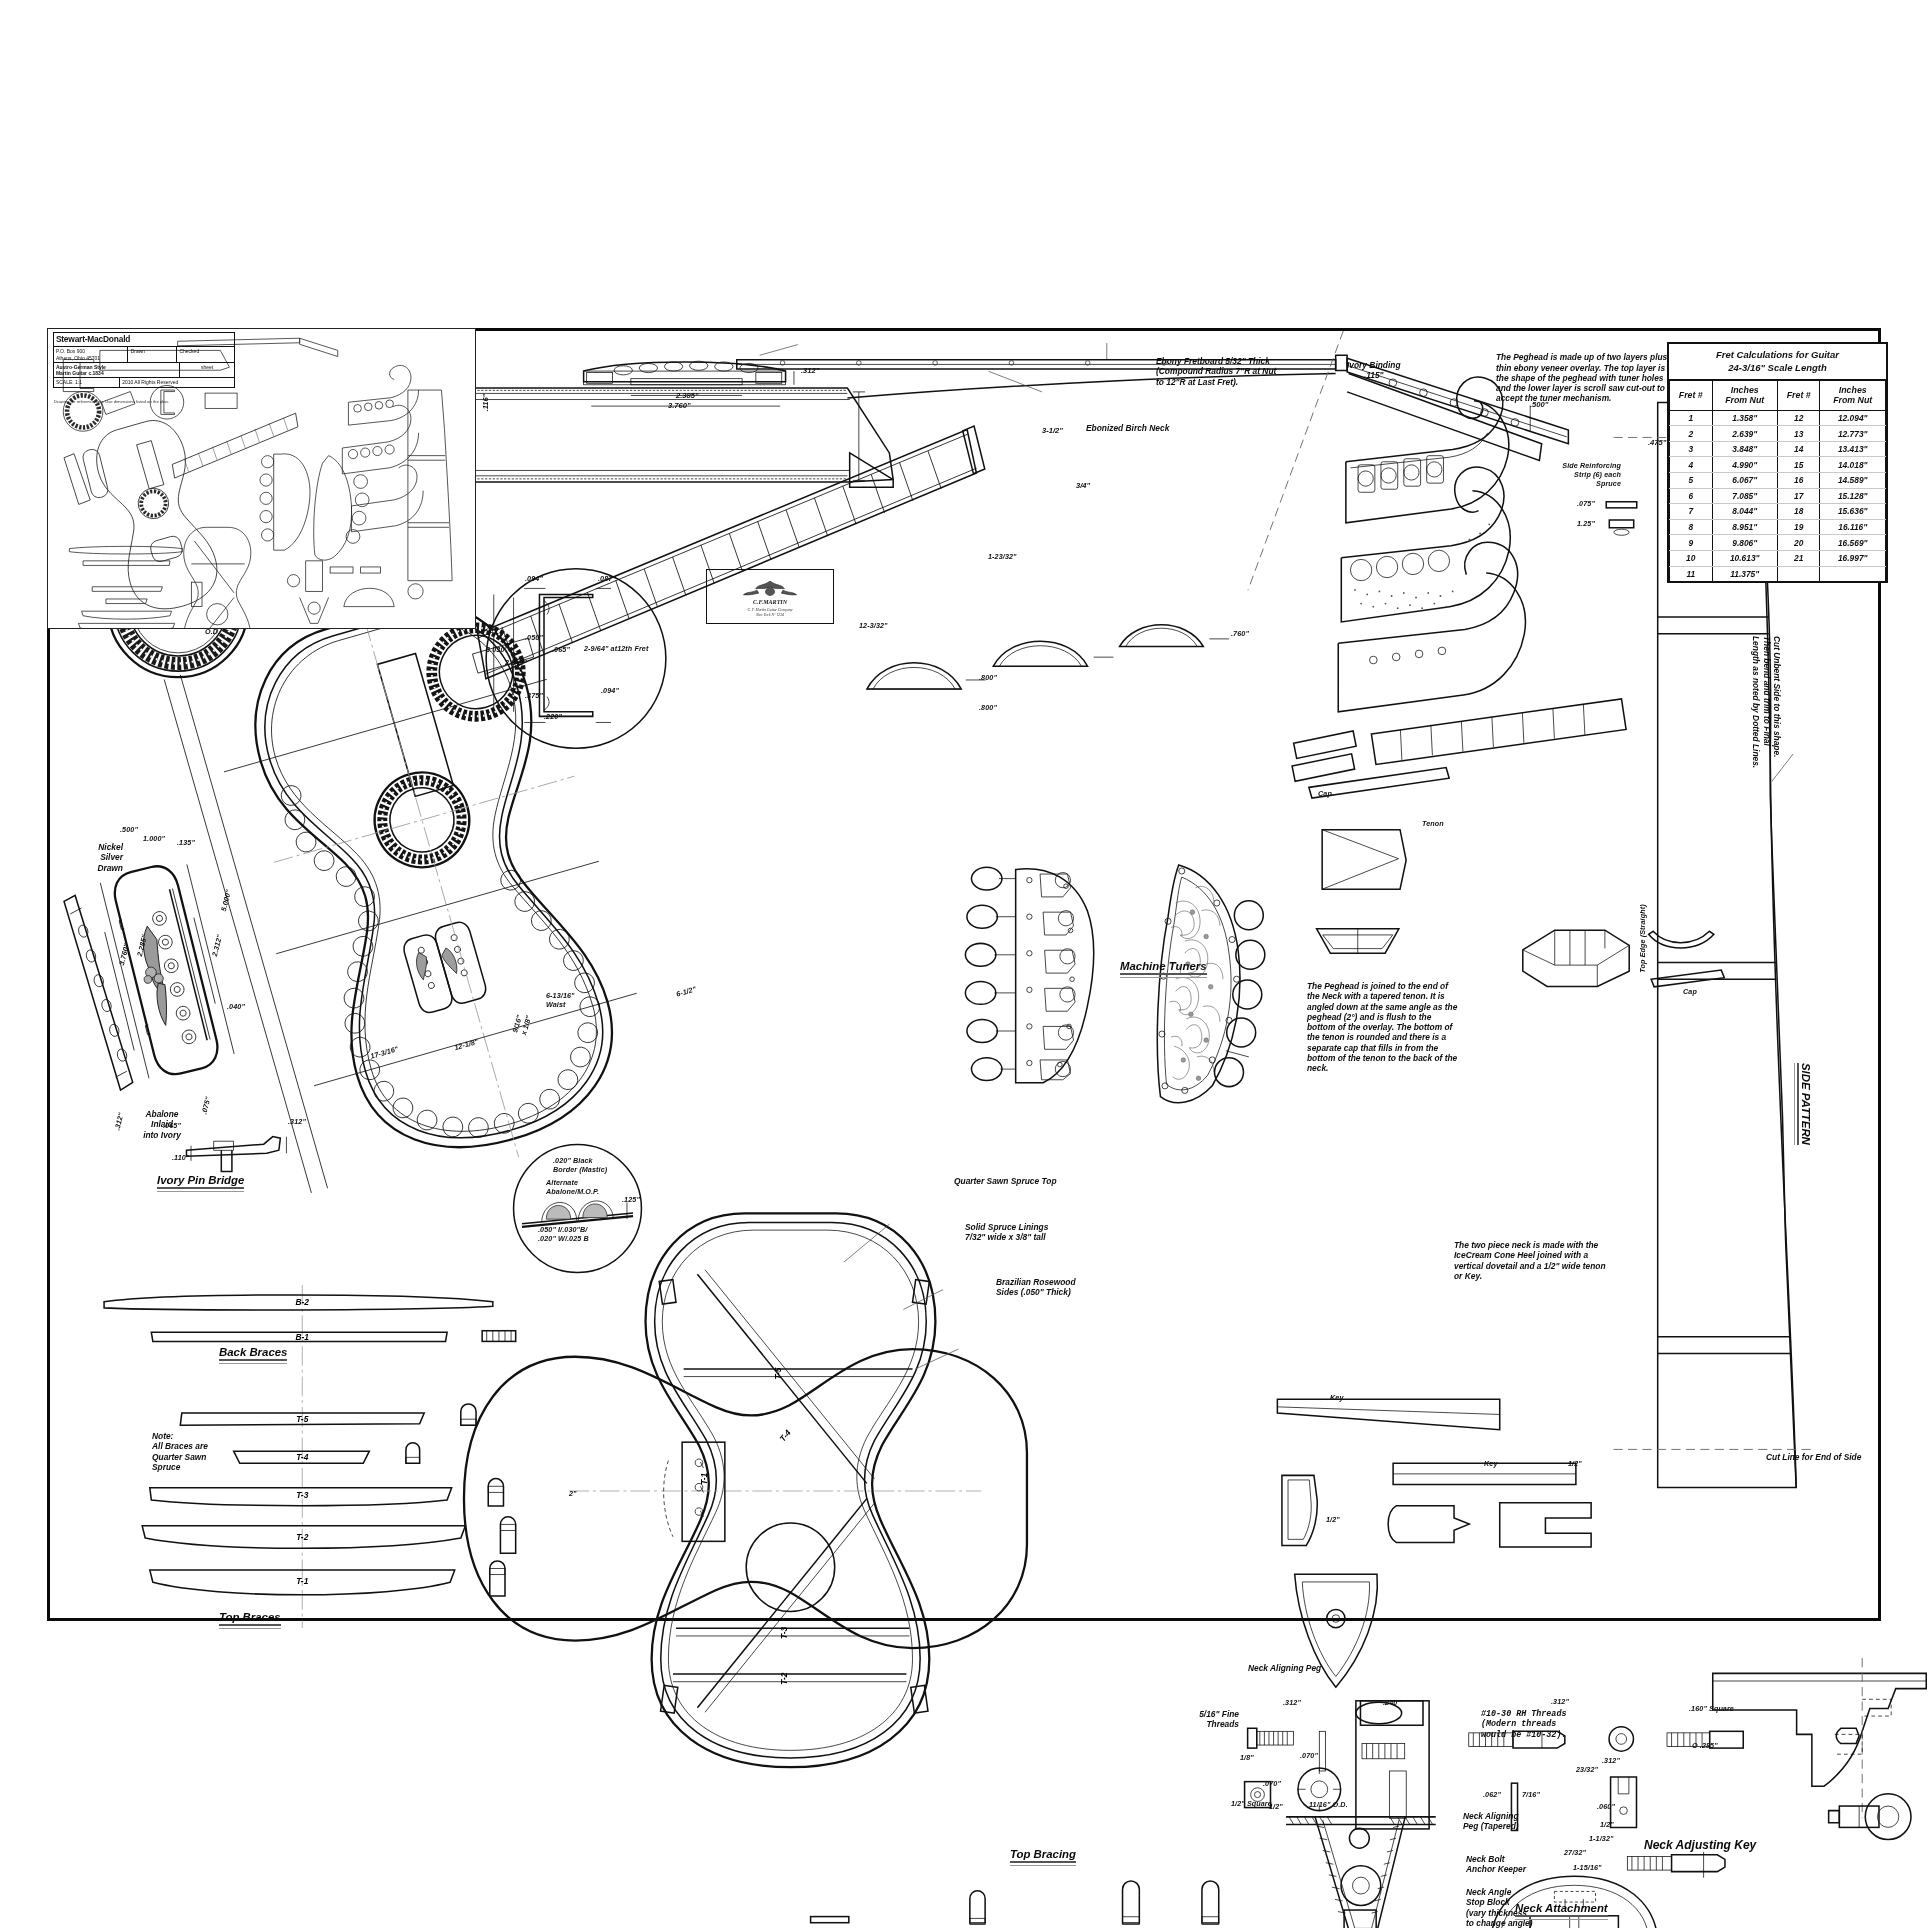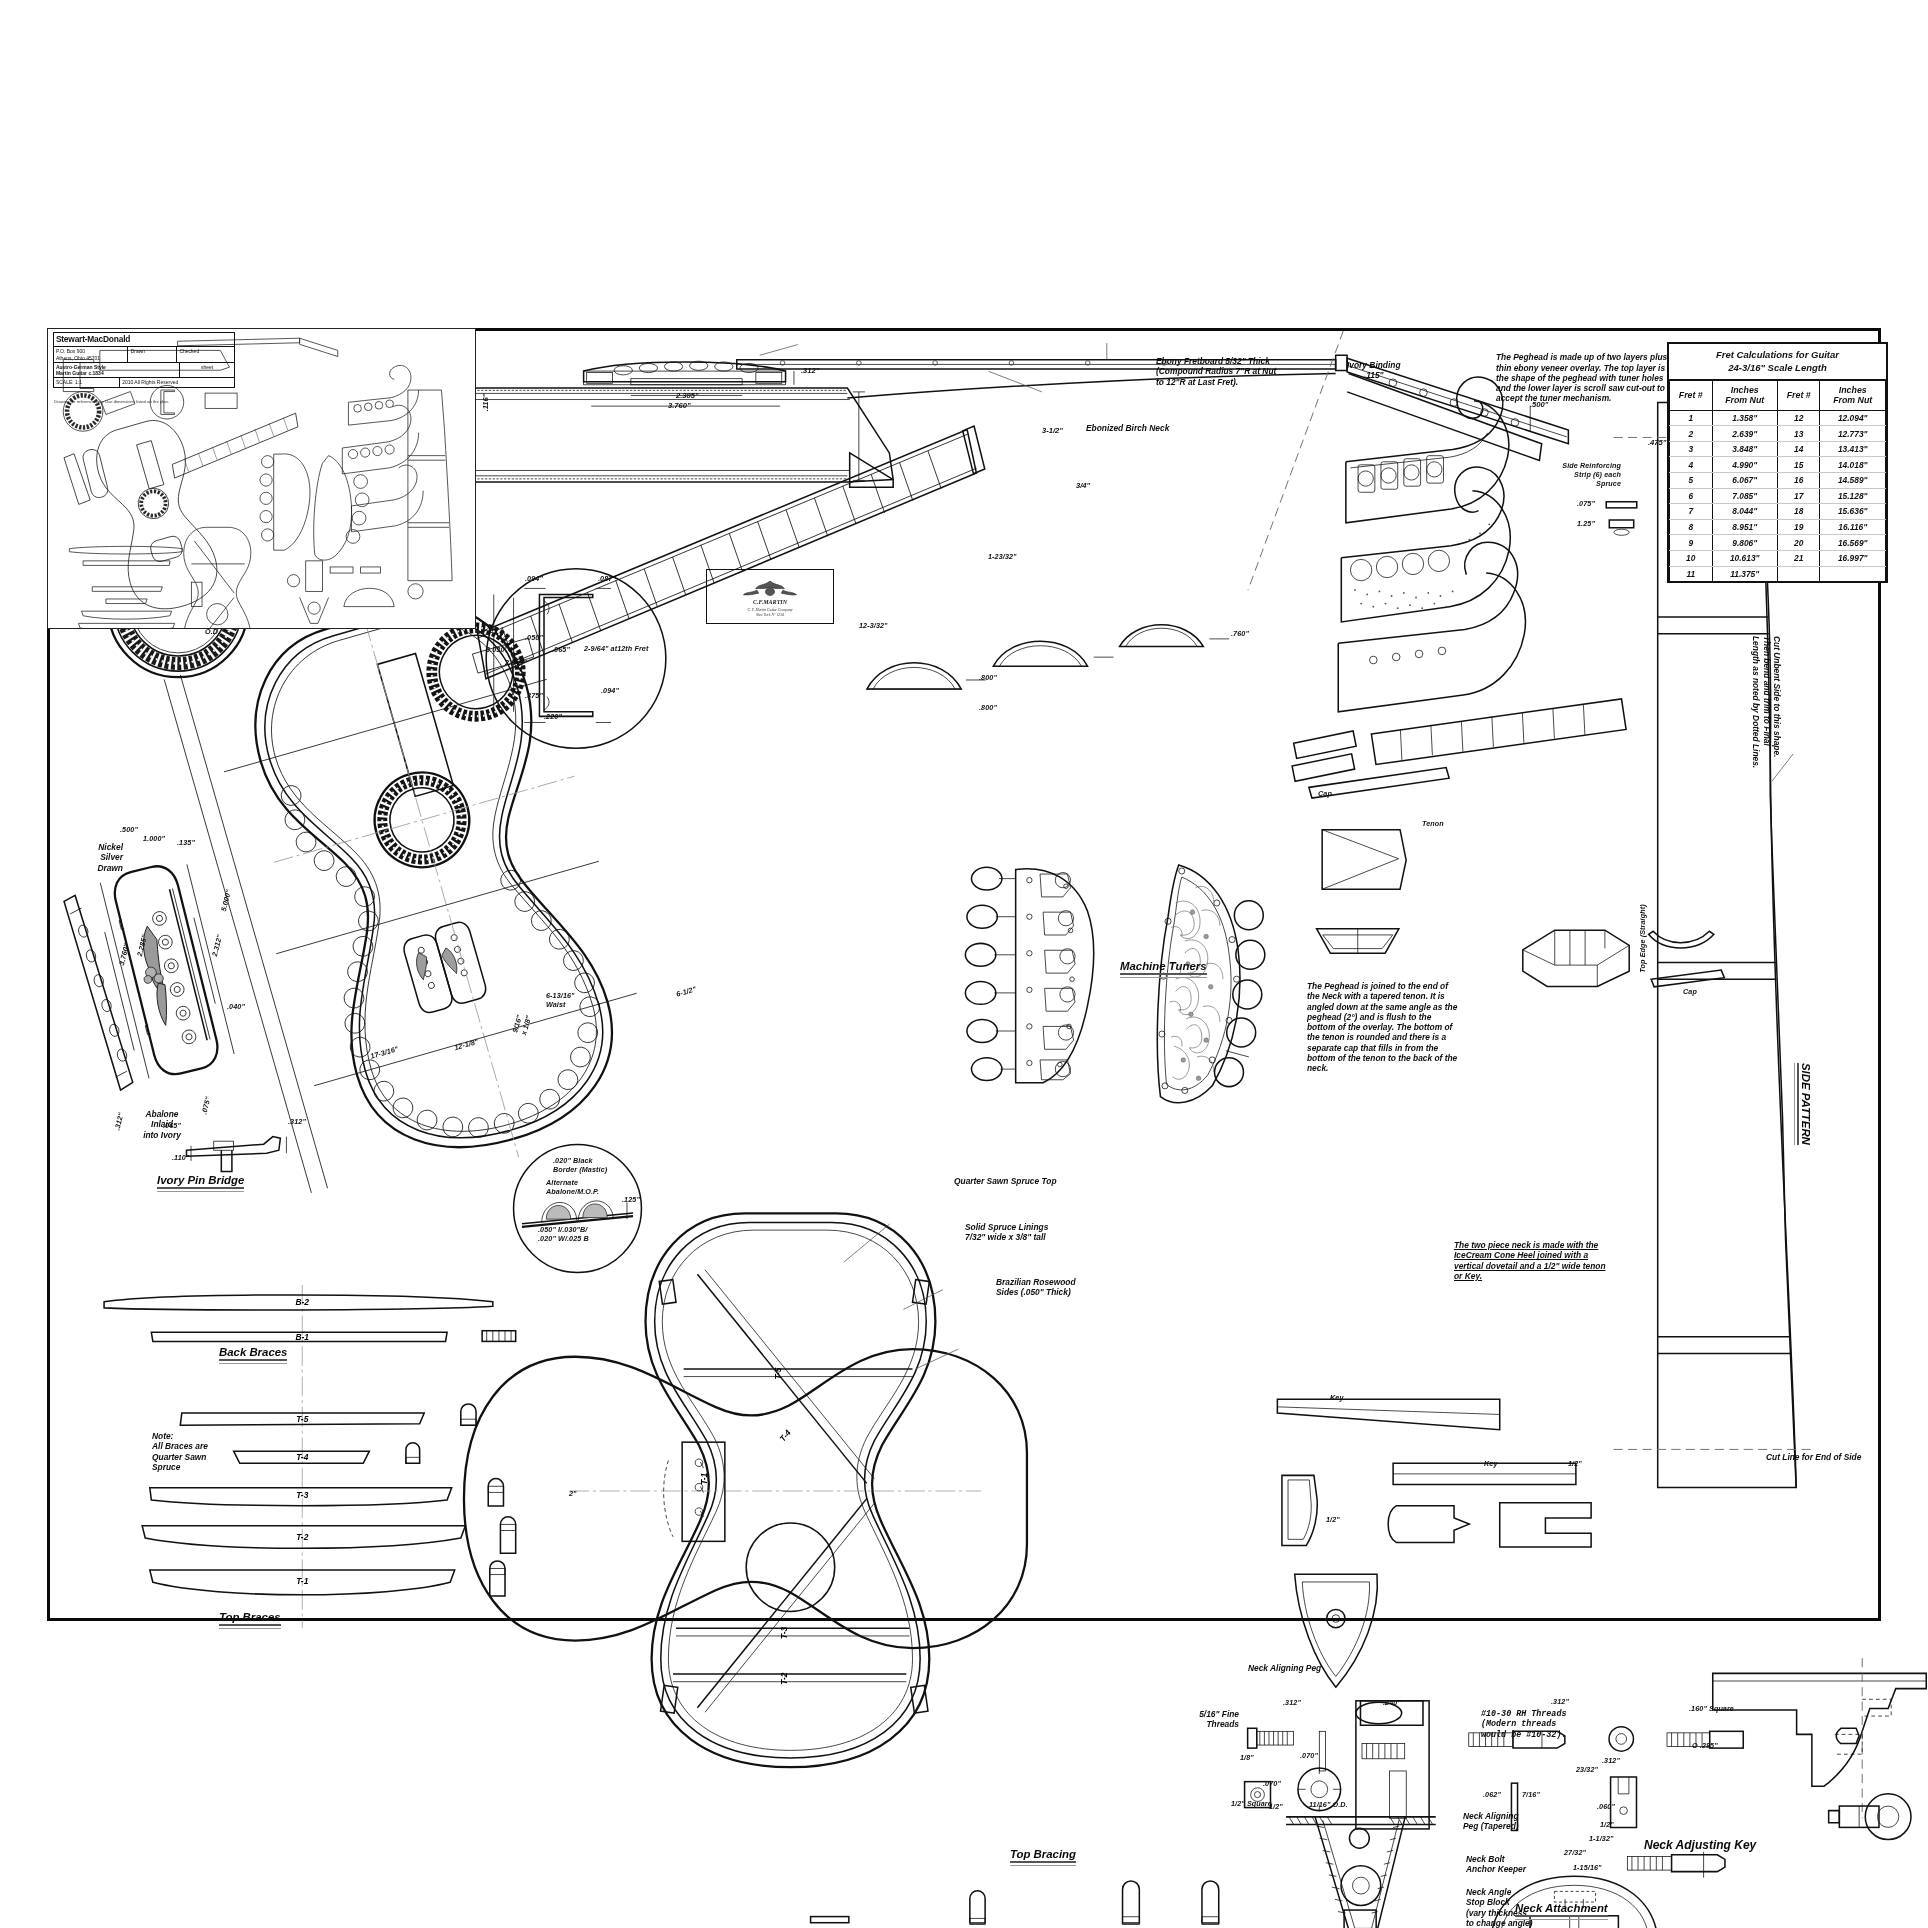--- a/index.html
+++ b/index.html
@@ -908,21 +908,21 @@
   <div class="abs tiny" style="left:1518px;top:1128px;"><span>1/2"</span></div>
   <div class="abs tiny" style="left:1276px;top:1184px;"><span>1/2"</span></div>
 
   <svg class="abs" style="left:1234px;top:1228px;" width="122" height="145" viewBox="0 0 160 190">
     <path class="med" d="M14,20 L122,20 C126,70 104,126 68,168 C40,134 18,76 14,20 Z" fill="#fff"></path>
     <path class="thin" d="M24,30 L112,30 C114,72 96,118 68,154 C44,124 26,74 24,30 Z"></path>
     <circle class="med" cx="68" cy="78" r="12" fill="#fff"></circle>
     <circle class="thin" cx="68" cy="78" r="5"></circle>
   </svg>
 
-  <div class="abs note" style="left:1404px;top:909px;width:160px;text-decoration:underline;"><span>The two piece neck is made with the IceCream Cone Heel joined with a vertical dovetail and a 1/2" wide tenon or Key.</span></div>
+  <div class="abs note" style="left:1404px;top:909px;width:160px;"><span>The two piece neck is made with the IceCream Cone Heel joined with a vertical dovetail and a 1/2" wide tenon or Key.</span></div>
 
   <div class="abs note" style="left:1257px;top:650px;width:153px;"><span>The Peghead is joined to the end of the Neck with a tapered tenon. It is angled down at the same angle as the peghead (2°) and is flush to the bottom of the overlay. The bottom of the tenon is rounded and there is a separate cap that fills in from the bottom of the tenon to the back of the neck.</span></div>
 
   <div class="abs tiny" style="left:1558px;top:603px;transform:rotate(-90deg);"><span>Top Edge (Straight)</span></div>
 
   <svg class="abs" style="left:1594px;top:38px;" width="175" height="1228" viewBox="0 0 230 1610">
 
     <path class="med" d="M18,42 L150,42 L158,196 C164,298 168,402 166,500
       L166,560 L168,620 C172,740 178,860 182,980
       L184,1060 L186,1140 C190,1250 196,1360 200,1468 L18,1468 Z" fill="#fff"></path>

